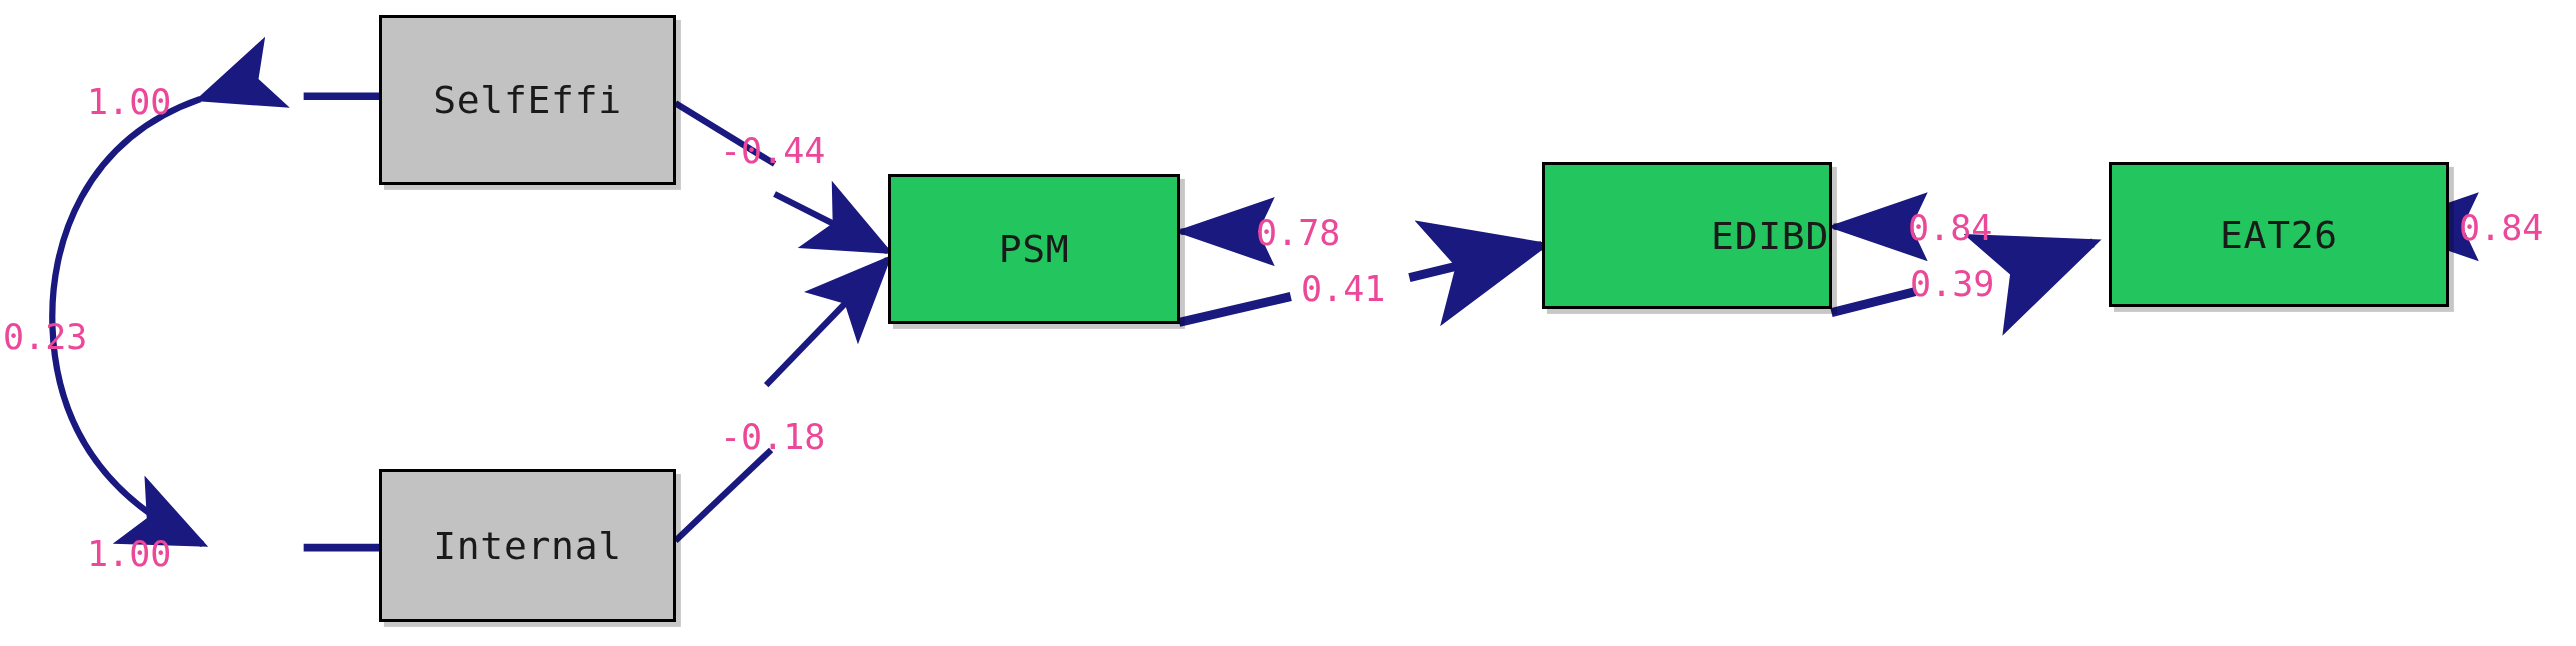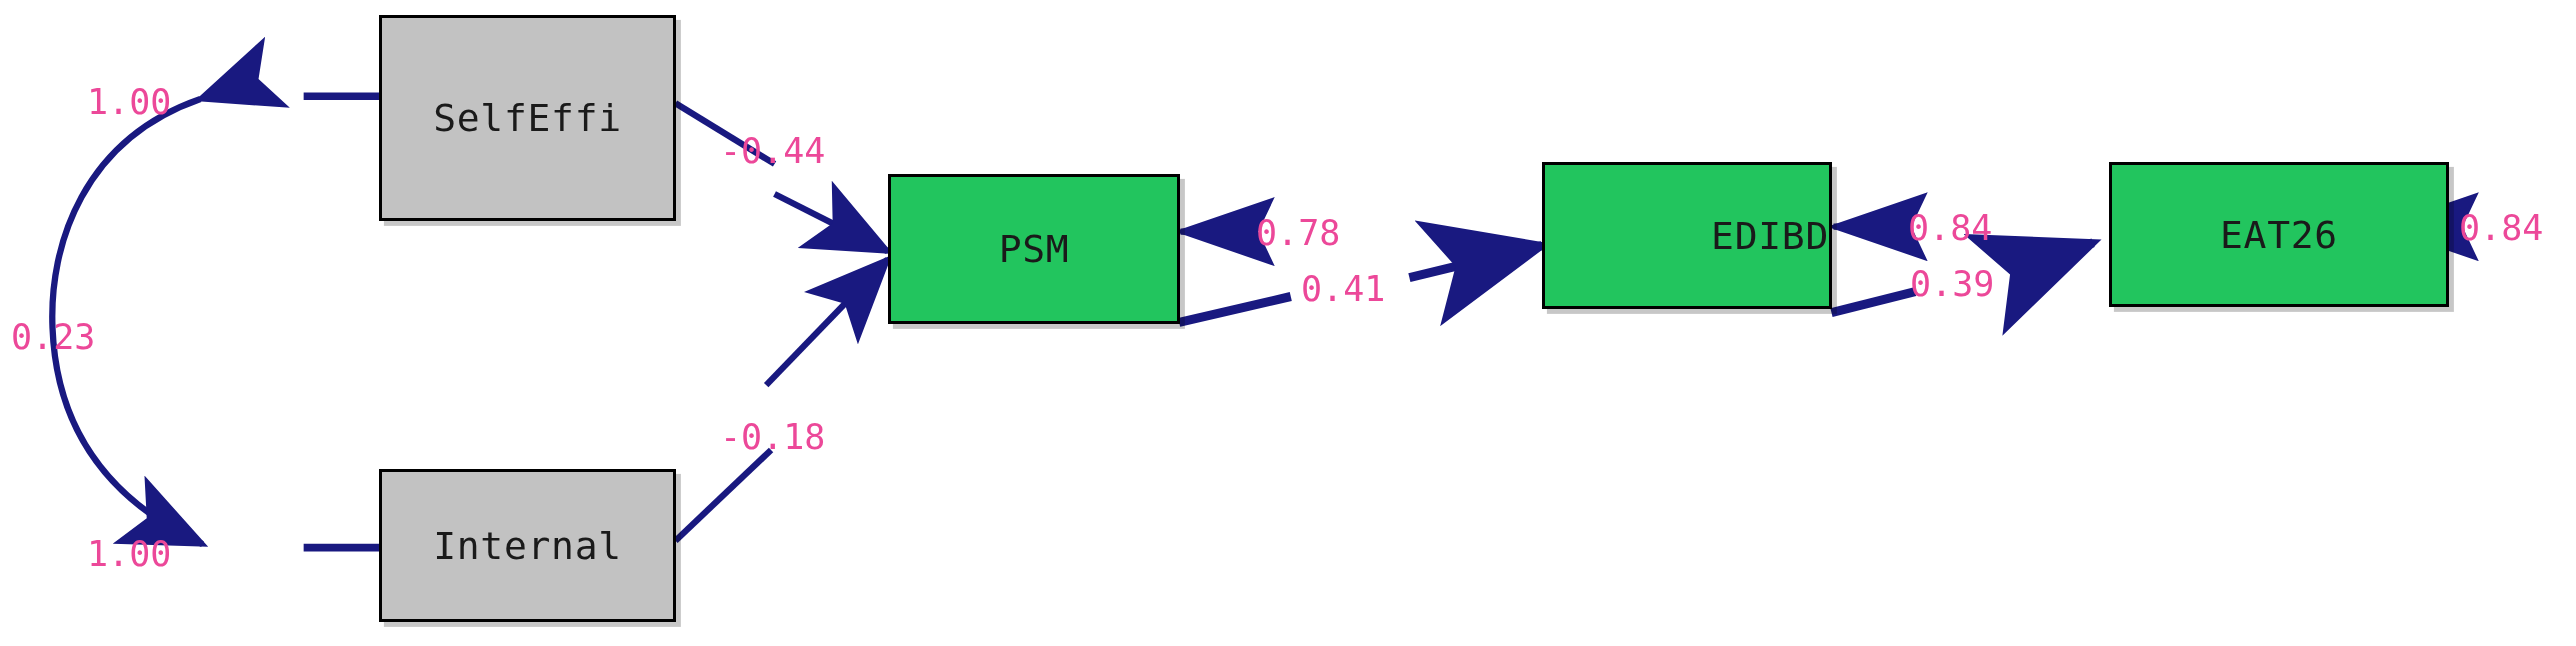--- a/index.html
+++ b/index.html
@@ -111,41 +111,41 @@
     <g>
       <path d="M 2625 448 L 2745 418" fill="none" stroke="#191980" stroke-width="13"></path>
       <path d="M 2885 392 L 3000 348" fill="none" stroke="#191980" stroke-width="13" marker-end="url(#arrowFilled)"></path>
     </g>
 
     <g>
       <line x1="3520" y1="325" x2="3418" y2="325" stroke="#191980" stroke-width="9" marker-end="url(#arrowThin)"></line>
     </g>
   </svg>
 
-  <div class="node-box latent" style="left:379px; top:15.3px; width:297px; height:206px;">
+  <div class="node-box latent" style="left:379px; top:15.3px; width:297px; height:170px;">
     <span class="node-label">SelfEffi</span>
   </div>
 
   <div class="node-box latent" style="left:379px; top:469px; width:297px; height:153px;">
     <span class="node-label">Internal</span>
   </div>
 
   <div class="node-box observed" style="left:888px; top:174px; width:292px; height:150px;">
     <span class="node-label">PSM</span>
   </div>
 
   <div class="node-box observed" style="left:1542px; top:162px; width:290px; height:147px;justify-content:flex-end;">
     <span class="node-label">EDIBD</span>
   </div>
 
   <div class="node-box observed" style="left:2093px; top:162px; width:340px; height:145px;margin-left:16px;">
     <span class="node-label">EAT26</span>
   </div>
 
-  <span class="edge-label" style="left:11px; top:317px;">0.23</span>
+  <span class="edge-label" style="left:3px; top:317px;">0.23</span>
 
   <span class="edge-label" style="left:87px; top:82px;">1.00</span>
 
   <span class="edge-label" style="left:87px; top:534px;">1.00</span>
 
   <span class="edge-label" style="left:720px; top:131px;">-0.44</span>
 
   <span class="edge-label" style="left:720px; top:417px;">-0.18</span>
 
   <span class="edge-label" style="left:1256px; top:213px;">0.78</span>

